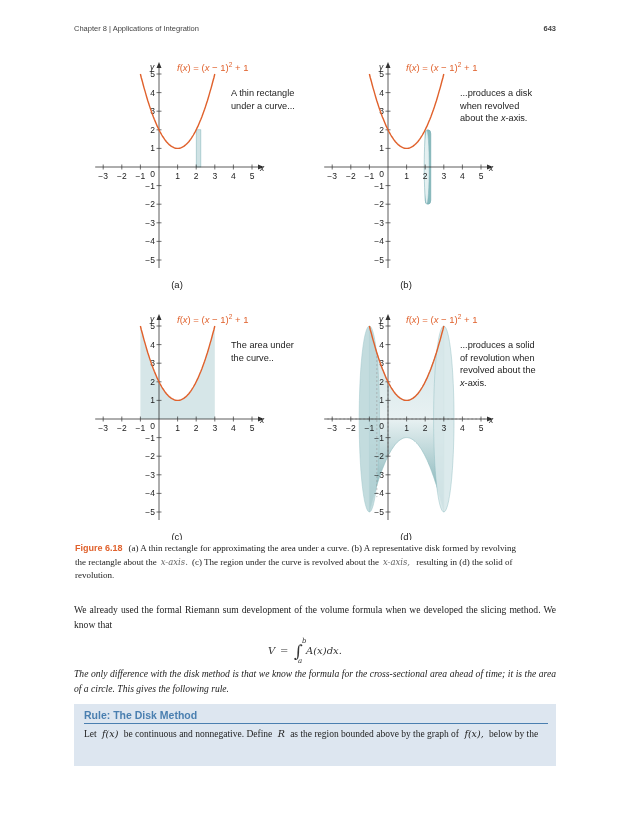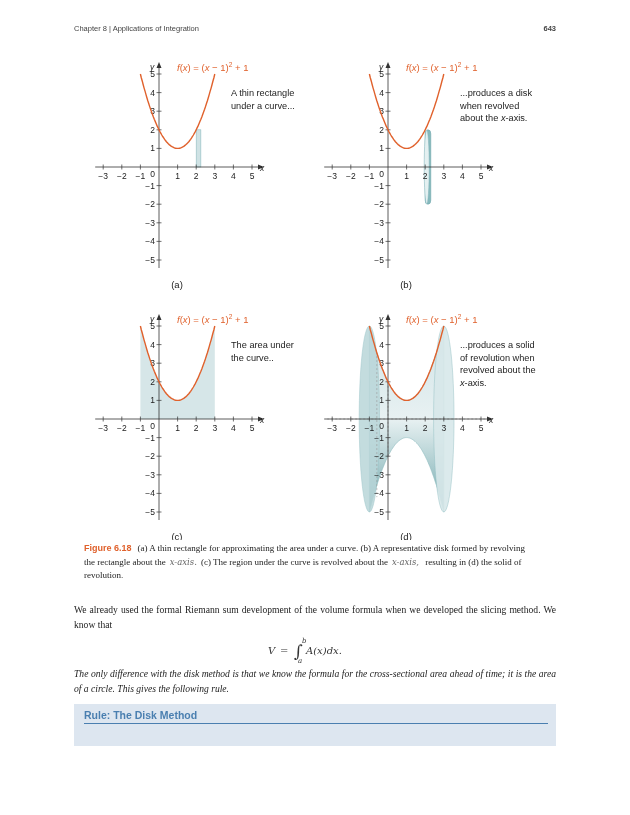--- a/index.html
+++ b/index.html
@@ -5,26 +5,26 @@
   html, body { margin: 0; padding: 0; background: #ffffff; }
   body { width: 630px; height: 815px; position: relative; overflow: hidden; font-family: "DejaVu Serif", serif; color: #222; }
   .header { position: absolute; top: 24px; left: 74px; right: 74px; height: 12px; font-family: "Liberation Sans", sans-serif; font-size: 7.5px; color: #444; }
   .header .left { position: absolute; left: 0; top: 0; }
   .header .right { position: absolute; right: 0; top: 0; font-weight: bold; }
   svg.fig { position: absolute; left: 0; top: 0; }
   .ax-text { font-family: "Liberation Sans", sans-serif; font-size: 8.5px; fill: #222; }
   .fn-label { font-family: "Liberation Sans", sans-serif; font-size: 9.5px; fill: #e0612c; }
   .note { font-family: "Liberation Sans", sans-serif; font-size: 9.2px; fill: #222; }
   .panel-label { font-family: "Liberation Sans", sans-serif; font-size: 9.5px; fill: #222; }
-  .caption { position: absolute; left: 84px; top: 542px; width: 445px; font-family: "Liberation Serif", serif; font-size: 9px; line-height: 13.5px; color: #222; }
+  .caption { position: absolute; left: 75px; top: 542px; width: 445px; font-family: "Liberation Serif", serif; font-size: 9px; line-height: 13.5px; color: #222; }
   .caption .fig-num { font-family: "Liberation Sans", sans-serif; color: #e0612c; font-weight: bold; font-size: 9px; margin-right: 6px; }
   .caption .mathx { font-family: "DejaVu Serif", serif; font-style: italic; color: #666; font-size: 8.5px; margin: 0 4px; }
   .para { position: absolute; left: 74px; width: 482px; font-family: "Liberation Serif", serif; font-size: 9.6px; line-height: 15px; color: #222; text-align: justify; }
   .eq { position: absolute; left: 0; width: 630px; top: 636px; text-align: center; font-family: "DejaVu Serif", serif; font-style: italic; font-size: 10px; color: #333; }
-  .rule-box { position: absolute; left: 74px; top: 704px; width: 482px; height: 42px; background: #dde6f0; }
+  .rule-box { position: absolute; left: 74px; top: 704px; width: 482px; height: 62px; background: #dde6f0; }
   .rule-title { position: absolute; left: 10px; top: 5px; font-family: "Liberation Sans", sans-serif; font-weight: bold; font-size: 10.5px; color: #4a7fb0; }
   .rule-line { position: absolute; left: 10px; right: 8px; top: 19px; height: 1px; background: #4a7fb0; }
   .rule-text { position: absolute; left: 10px; top: 24px; font-family: "Liberation Serif", serif; font-size: 9.5px; color: #222; white-space: nowrap; }
   .rule-text .m { font-family: "DejaVu Serif", serif; font-style: italic; margin: 0 3px; }
 </style>
 </head>
 <body>
 
 <div class="header">
   <span class="left">Chapter 8 | Applications of Integration</span>
@@ -290,13 +290,22 @@
     <text x="38" y="27" font-family="DejaVu Serif, serif" font-style="italic" font-size="7" fill="#333">a</text>
     <text x="46" y="18" font-family="DejaVu Serif, serif" font-style="italic" font-size="10" fill="#333">A(x)dx.</text>
   </svg>
 </div>
 
 <div class="para" style="top:666px;font-style:italic;">The only difference with the disk method is that we know the formula for the cross-sectional area ahead of time; it is the area of a circle. This gives the following rule.</div>
 
 <div class="rule-box">
   <div class="rule-title">Rule: The Disk Method</div>
   <div class="rule-line"></div>
+  <div class="rule-text">
+    <span>Let</span>
+    <span class="m">f(x)</span>
+    <span>be continuous and nonnegative. Define</span>
+    <span class="m">R</span>
+    <span>as the region bounded above by the graph of</span>
+    <span class="m">f(x),</span>
+    <span>below by the</span>
+  </div>
 </div>
 
 </body></html>

